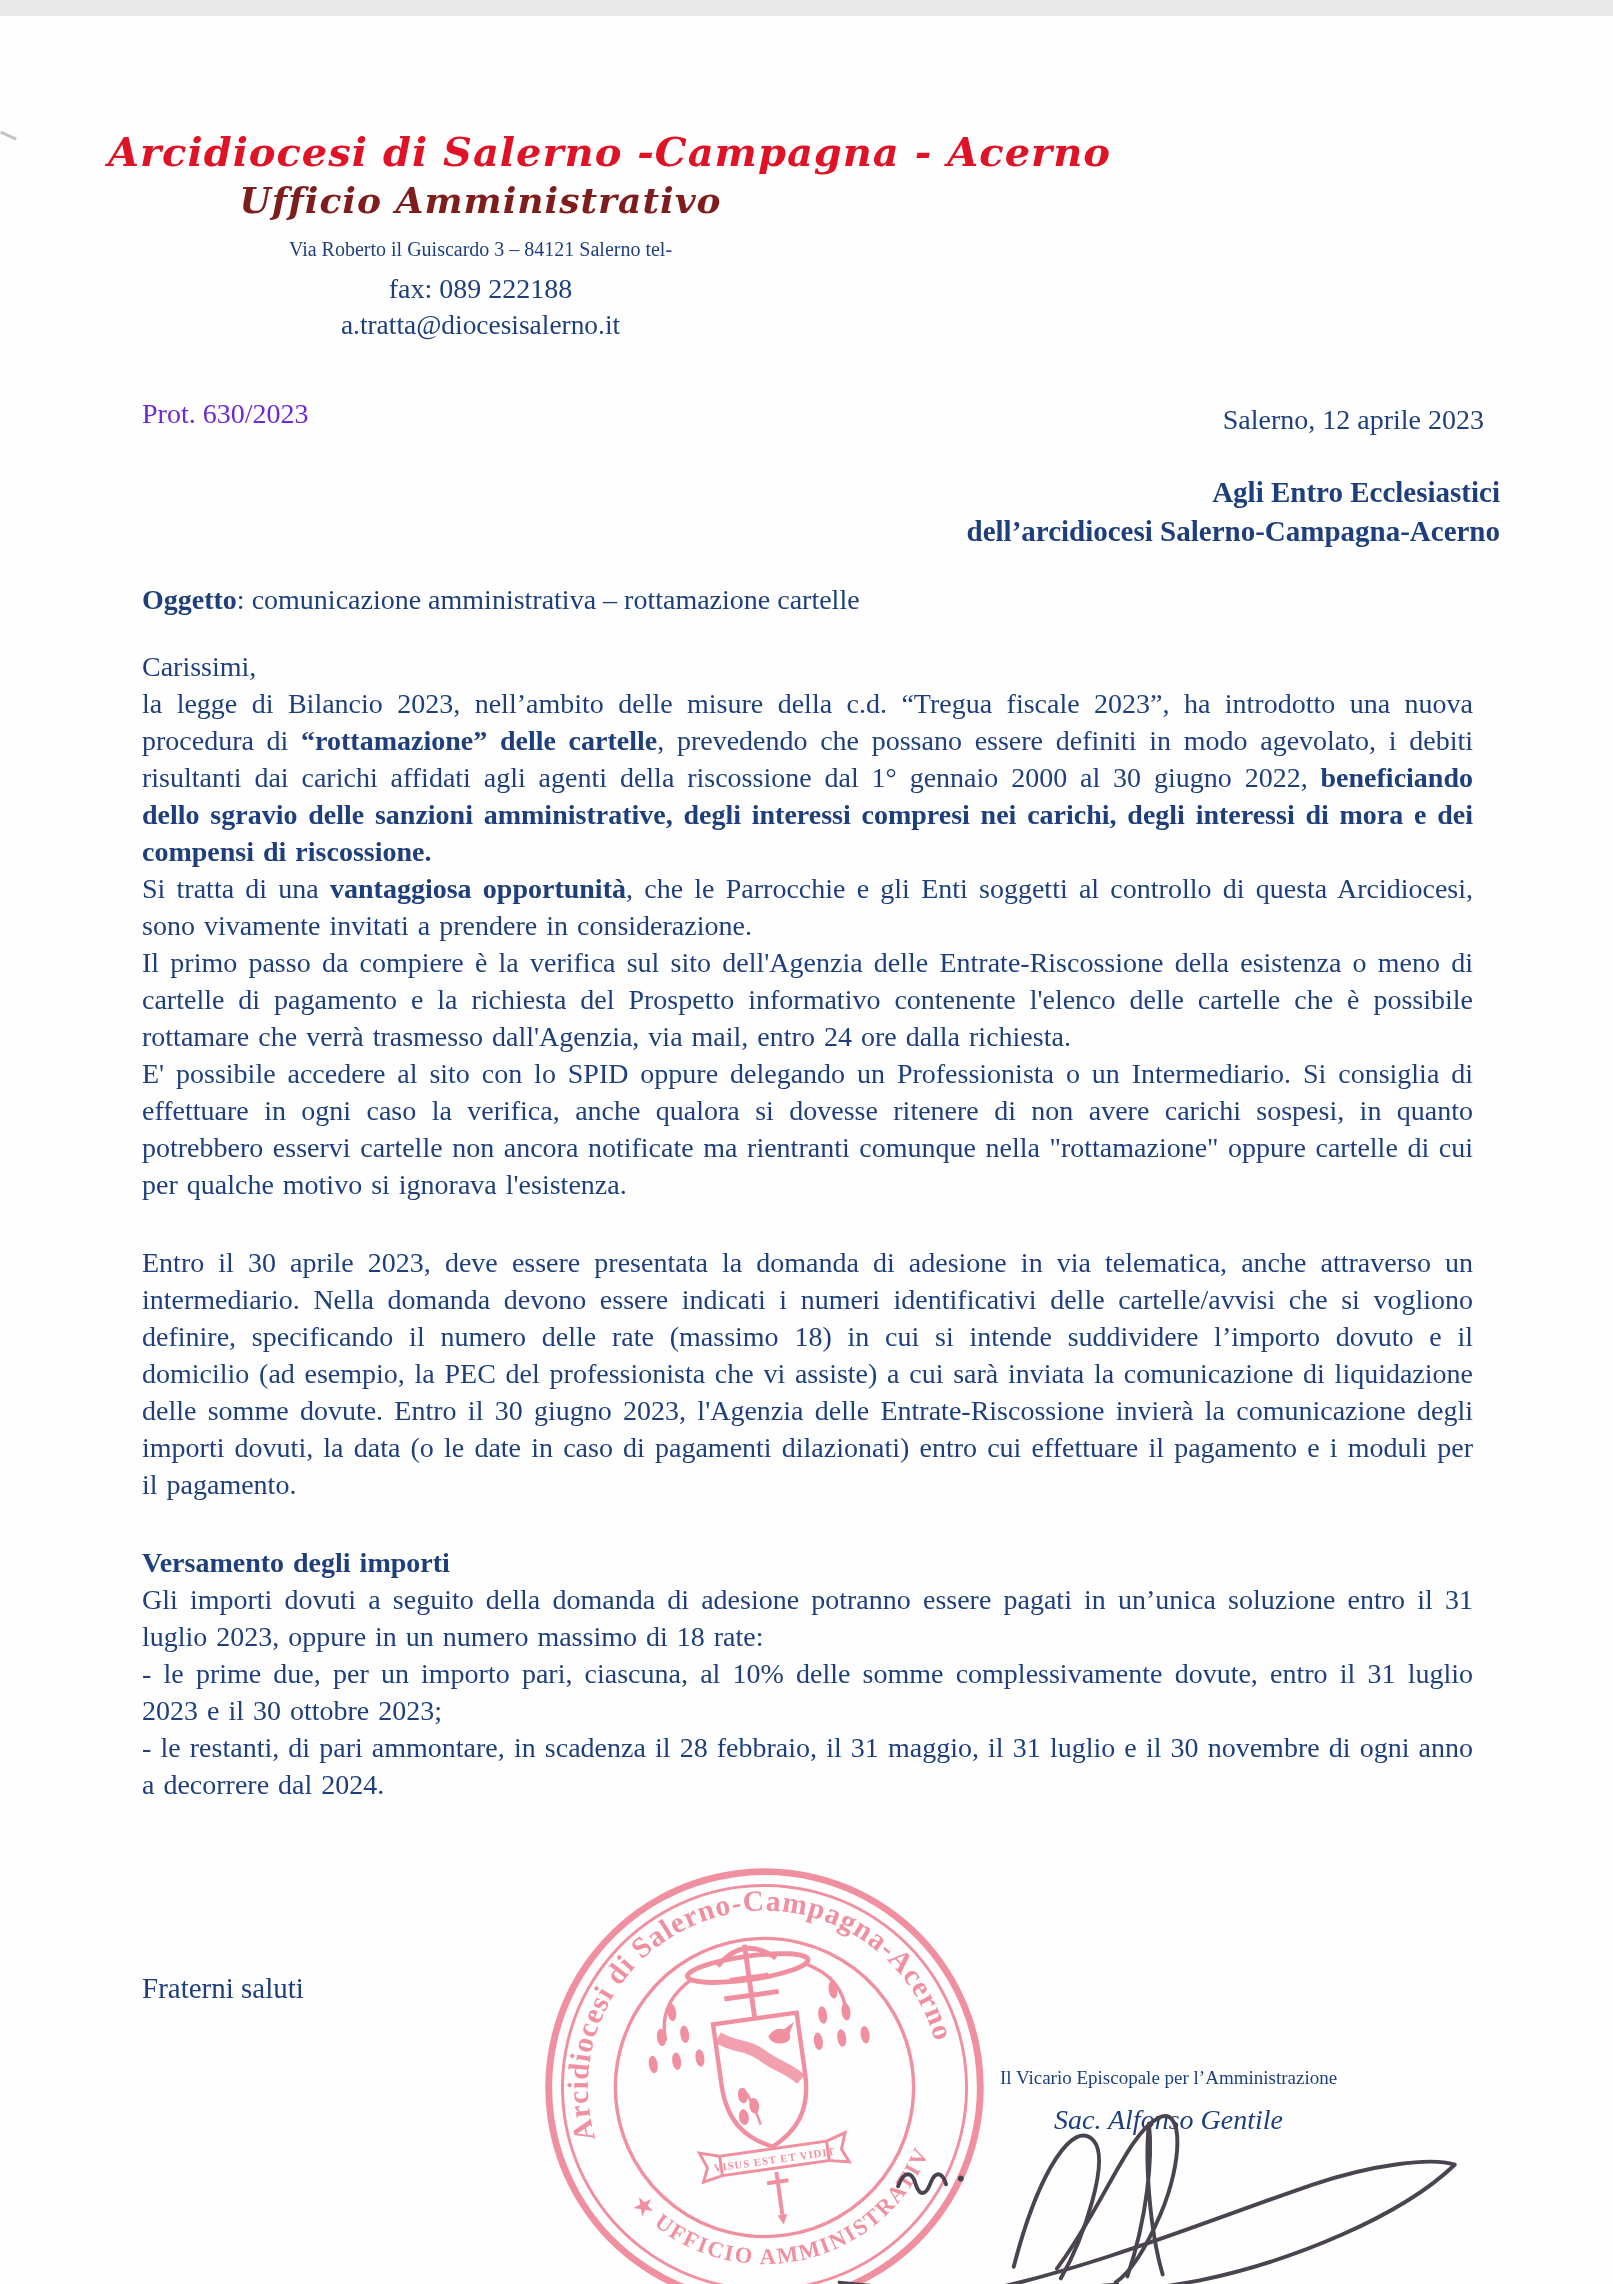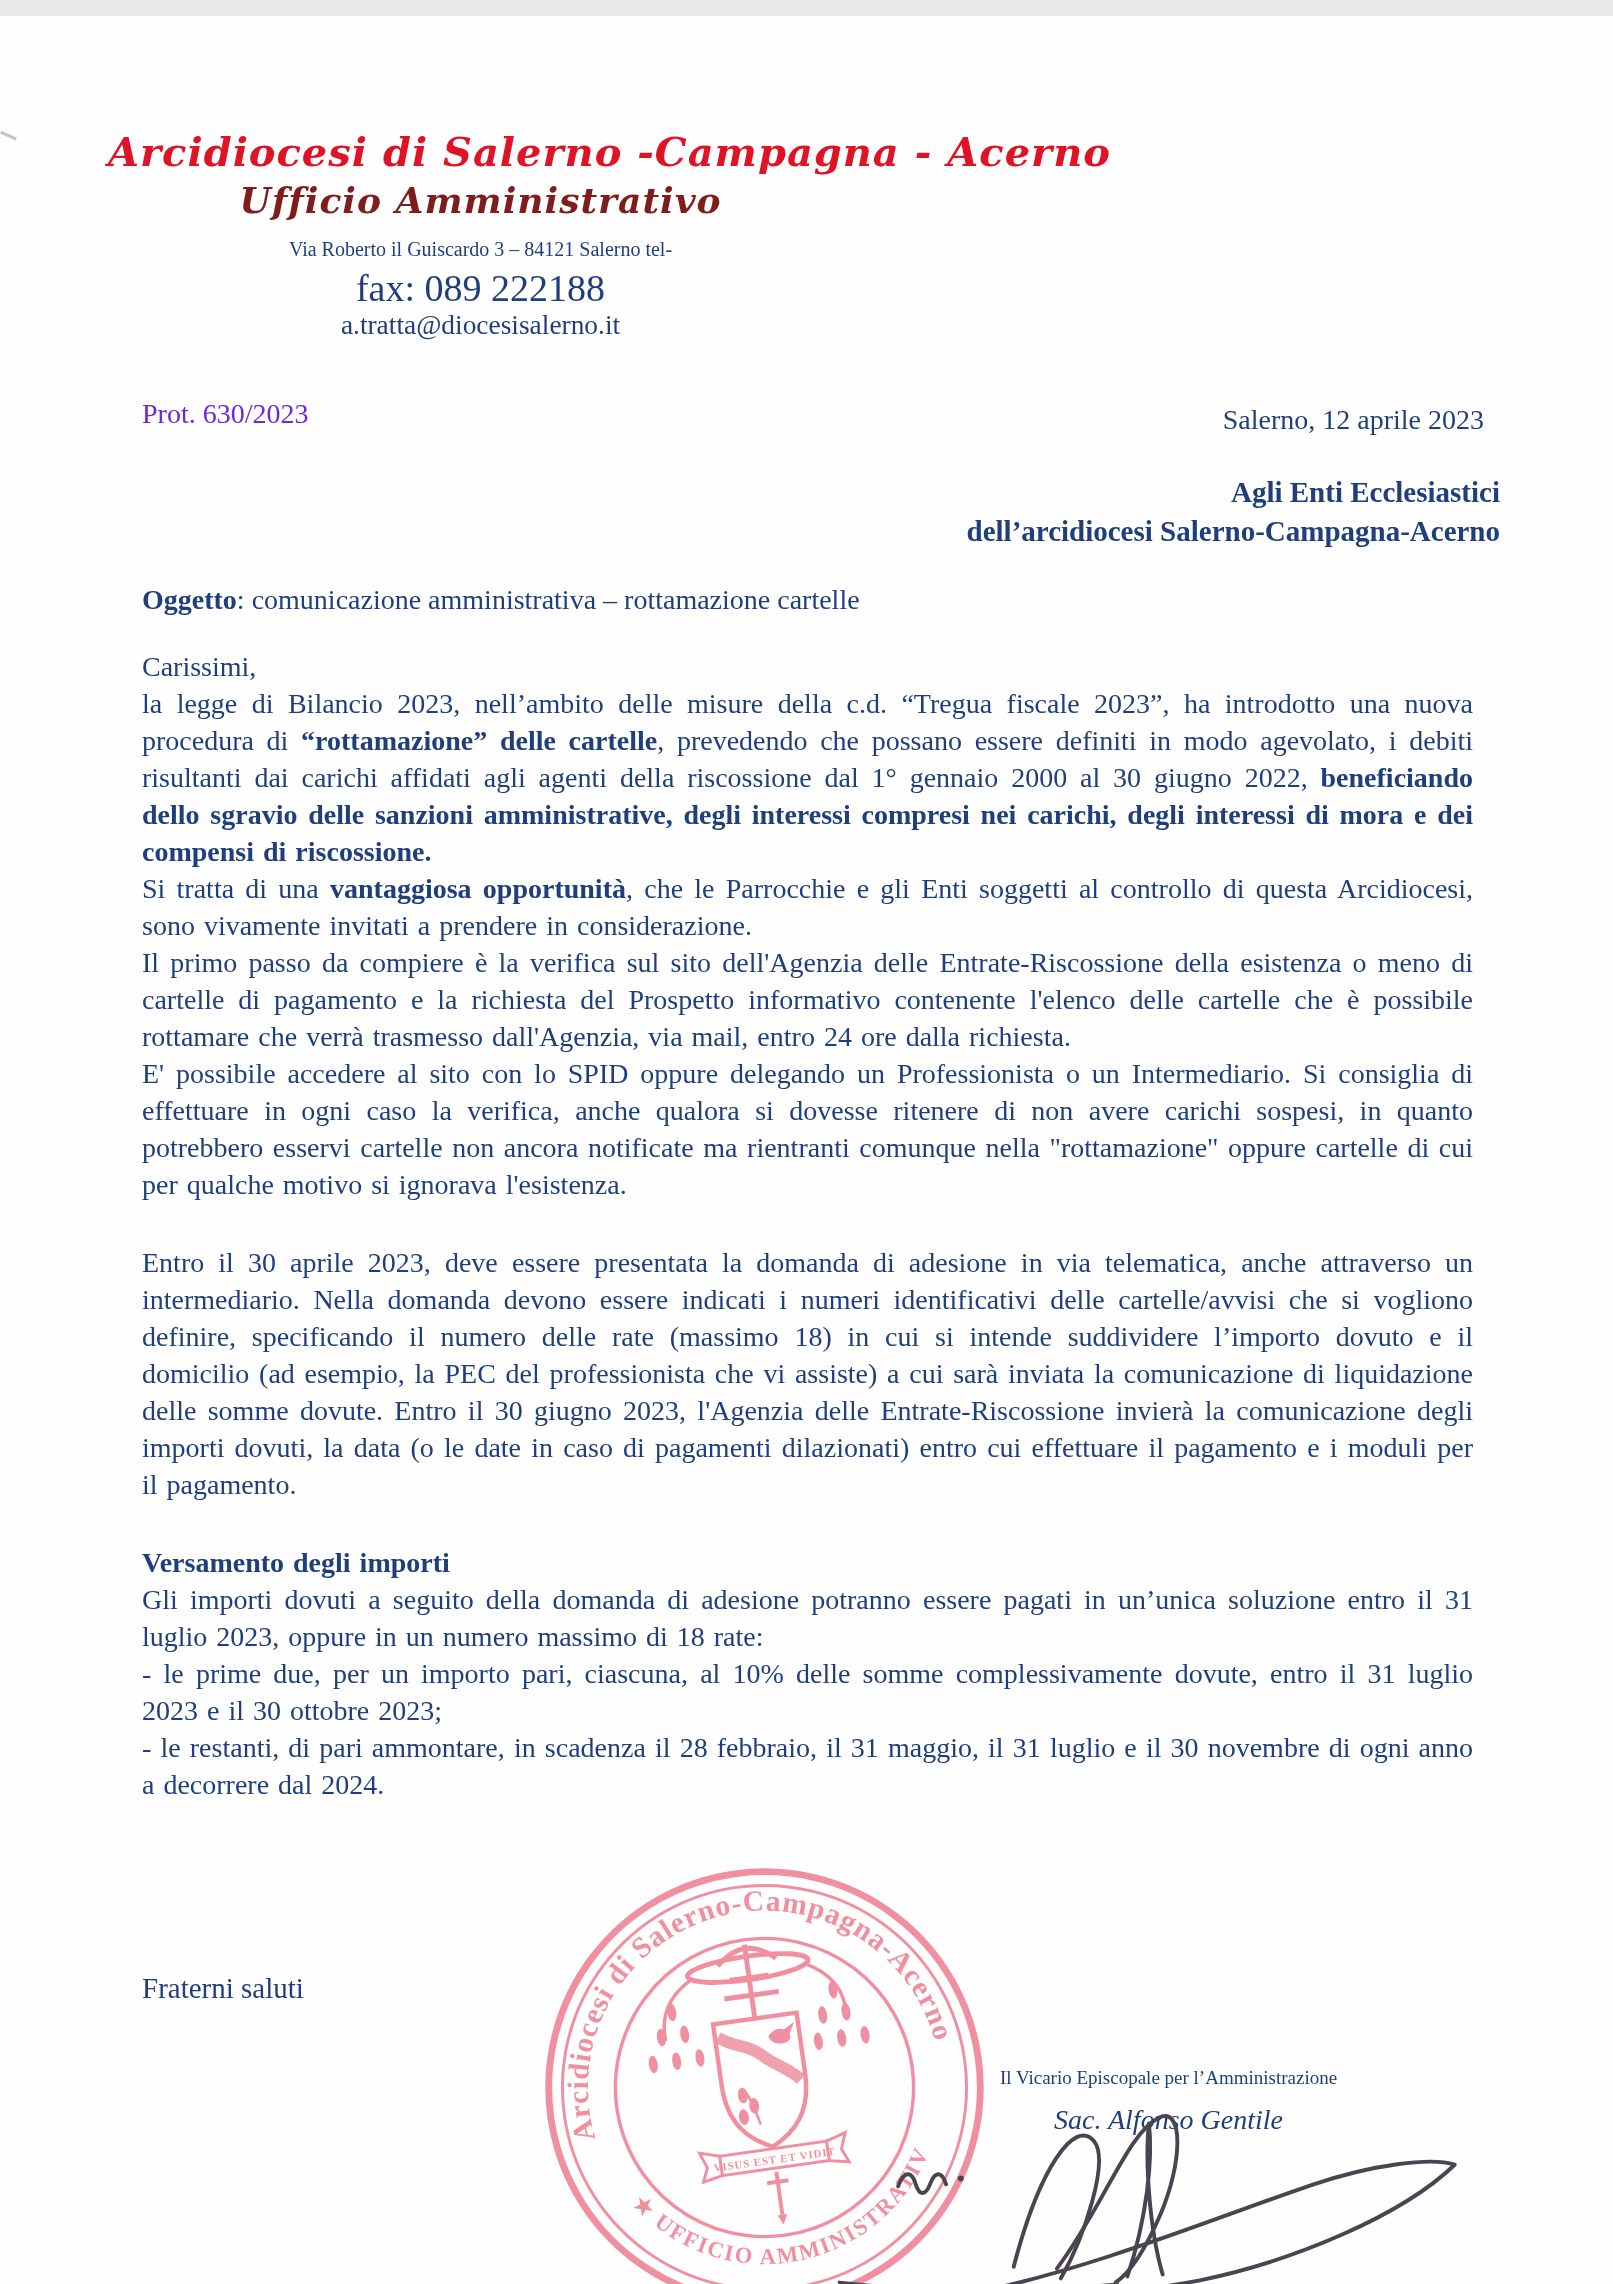--- a/index.html
+++ b/index.html
@@ -17,21 +17,21 @@
   .letterhead{position:absolute;left:108px;top:110px;width:745px;text-align:center;}
   .script1{
     font-family:"DejaVu Serif",serif;font-style:italic;font-weight:700;
     font-size:40px;line-height:51px;color:#e01226;white-space:nowrap;letter-spacing:1px;
   }
   .script2{
     font-family:"DejaVu Serif",serif;font-style:italic;font-weight:700;
     font-size:36px;line-height:47px;color:#7f1d1d;white-space:nowrap;letter-spacing:1px;
   }
   .addr-line{font-size:20px;line-height:39px;margin-top:5.9px;}
-  .fax-line{font-size:38px;line-height:39px;}
+  .fax-line{font-size:28px;line-height:39px;}
   .email-line{font-size:27.4px;line-height:35px;}
   
   .prot{position:absolute;left:142px;top:382px;font-size:28px;color:#6d28d9;}
   .place-date{position:absolute;right:153px;top:388px;font-size:28px;}
   .recipient{position:absolute;right:137px;top:457px;text-align:right;font-weight:700;font-size:29px;line-height:39px;}
   .subject{position:absolute;left:142px;top:568px;font-size:28px;}
   
   .body-text{
     position:absolute;left:142px;top:632px;width:1331px;
     font-size:28px;line-height:37px;text-align:justify;word-spacing:2px;
@@ -66,21 +66,21 @@
     <div class="script2">Ufficio Amministrativo</div>
     <div class="addr-line">Via Roberto il Guiscardo 3 – 84121 Salerno tel-</div>
     <div class="fax-line">fax: 089 222188</div>
     <div class="email-line">a.tratta@diocesisalerno.it</div>
   </div>
 
   <div class="prot">Prot. 630/2023</div>
   <div class="place-date">Salerno, 12 aprile 2023</div>
 
   <div class="recipient">
-    <div>Agli Enti Ecclesiastici</div>
+    <div>Agli Entro Ecclesiastici</div>
     <div>dell’arcidiocesi Salerno-Campagna-Acerno</div>
   </div>
 
   <div class="subject"><span class="b">Oggetto</span><span>: comunicazione amministrativa – rottamazione cartelle</span></div>
 
   <div class="body-text">
     <p>Carissimi,</p>
     <p><span>la legge di Bilancio 2023, nell’ambito delle misure della c.d. “Tregua fiscale 2023”, ha introdotto una nuova procedura di </span><span class="b">“rottamazione” delle cartelle</span><span>, prevedendo che possano essere definiti in modo agevolato, i debiti risultanti dai carichi affidati agli agenti della riscossione dal 1° gennaio 2000 al 30 giugno 2022, </span><span class="b">beneficiando dello sgravio delle sanzioni amministrative, degli interessi compresi nei carichi, degli interessi di mora e dei compensi di riscossione.</span></p>
     <p><span>Si tratta di una </span><span class="b">vantaggiosa opportunità</span><span>, che le Parrocchie e gli Enti soggetti al controllo di questa Arcidiocesi, sono vivamente invitati a prendere in considerazione.</span></p>
     <p><span>Il primo passo da compiere è la verifica sul sito dell'Agenzia delle Entrate-Riscossione della esistenza o meno di cartelle di pagamento e la richiesta del Prospetto informativo contenente l'elenco delle cartelle che è possibile rottamare che verrà trasmesso dall'Agenzia, via mail, entro 24 ore dalla richiesta.</span></p>

